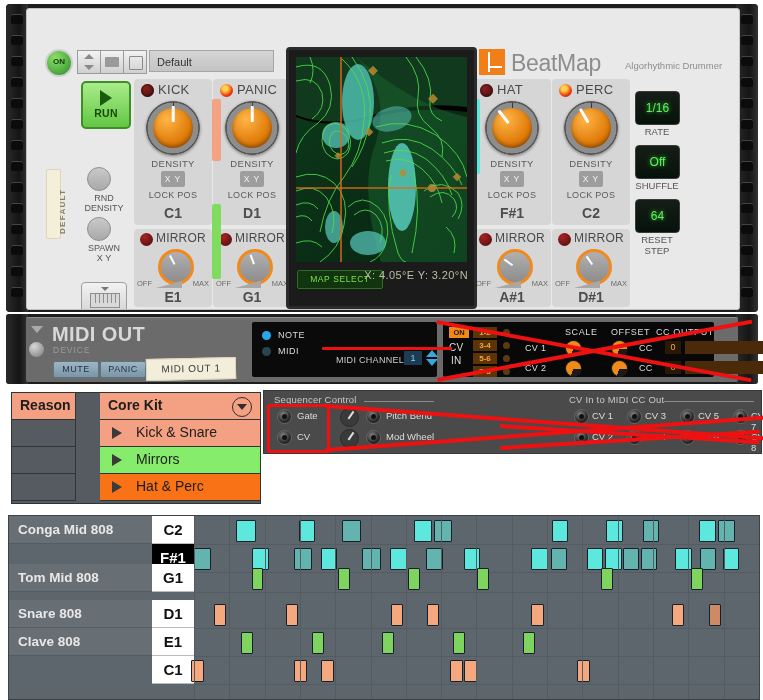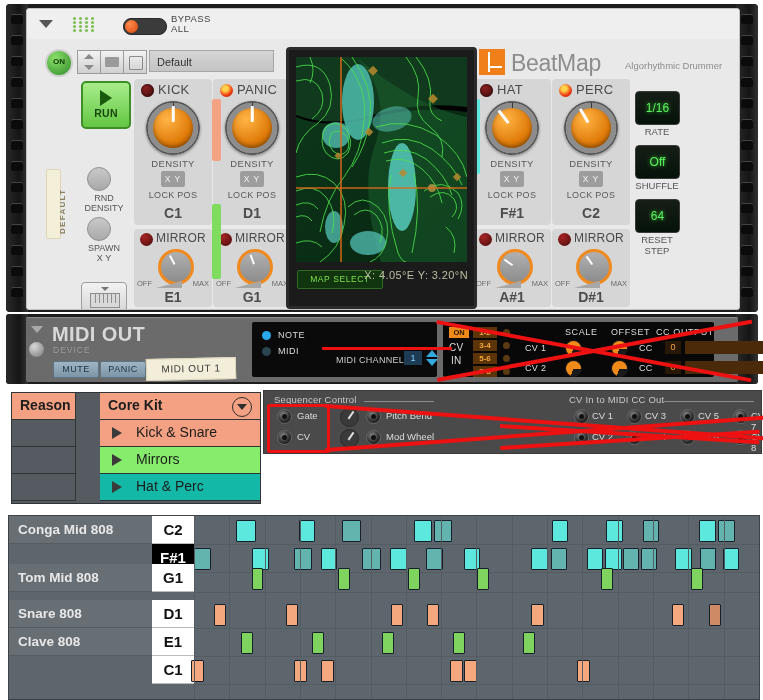--- a/index.html
+++ b/index.html
@@ -255,48 +255,20 @@
         <div class="screw" style="top: 178px;"></div>
         <div class="screw" style="top: 199px;"></div>
         <div class="screw" style="top: 220px;"></div>
         <div class="screw" style="top: 241px;"></div>
         <div class="screw" style="top: 262px;"></div>
         <div class="screw" style="top: 283px;"></div>
       </div>
 
     <div class="panel">
 
-      <div class="devhead">
-        <div class="tri"></div>
-        <div class="dots" id="gripdots">
-            <i style="left: 0px; top: 0px;"></i>
-            <i style="left: 6px; top: 0px;"></i>
-            <i style="left: 12px; top: 0px;"></i>
-            <i style="left: 18px; top: 0px;"></i>
-            <i style="left: 0px; top: 4px;"></i>
-            <i style="left: 6px; top: 4px;"></i>
-            <i style="left: 12px; top: 4px;"></i>
-            <i style="left: 18px; top: 4px;"></i>
-            <i style="left: 0px; top: 8px;"></i>
-            <i style="left: 6px; top: 8px;"></i>
-            <i style="left: 12px; top: 8px;"></i>
-            <i style="left: 18px; top: 8px;"></i>
-            <i style="left: 0px; top: 12px;"></i>
-            <i style="left: 6px; top: 12px;"></i>
-            <i style="left: 12px; top: 12px;"></i>
-            <i style="left: 18px; top: 12px;"></i>
-          </div>
-        <div class="bypass">
-          <div class="knob"></div>
-        </div>
-        <div class="bypasslbl">
-          <div>BYPASS</div>
-          <div>ALL</div>
-        </div>
-      </div>
 
       <div class="body">
 
         <div class="onbtn">ON</div>
         <div class="pbtns">
           <div class="pbtn">
             <div class="up"></div>
             <div class="dn"></div>
           </div>
           <div class="pbtn">
@@ -618,21 +590,21 @@
         </div>
         <div class="trow" style="top:54px">
           <div class="tcell-l"></div>
           <div class="tcell-r" style="background:#86ec6b">
             <div class="tarrow"></div>
             <div class="tlabel2">Mirrors</div>
           </div>
         </div>
         <div class="trow" style="top:81px">
           <div class="tcell-l"></div>
-          <div class="tcell-r" style="background:#14b8a6">
+          <div class="tcell-r" style="background:#f97316">
             <div class="tarrow"></div>
             <div class="tlabel2">Hat &amp; Perc</div>
           </div>
         </div>
       </div>
   </div>
 
   <div class="seqpanel">
     <div class="seqcap" style="left:10px;top:3px">Sequencer Control</div>
     <div class="seprule" style="left:100px;top:10px;width:70px"></div>

